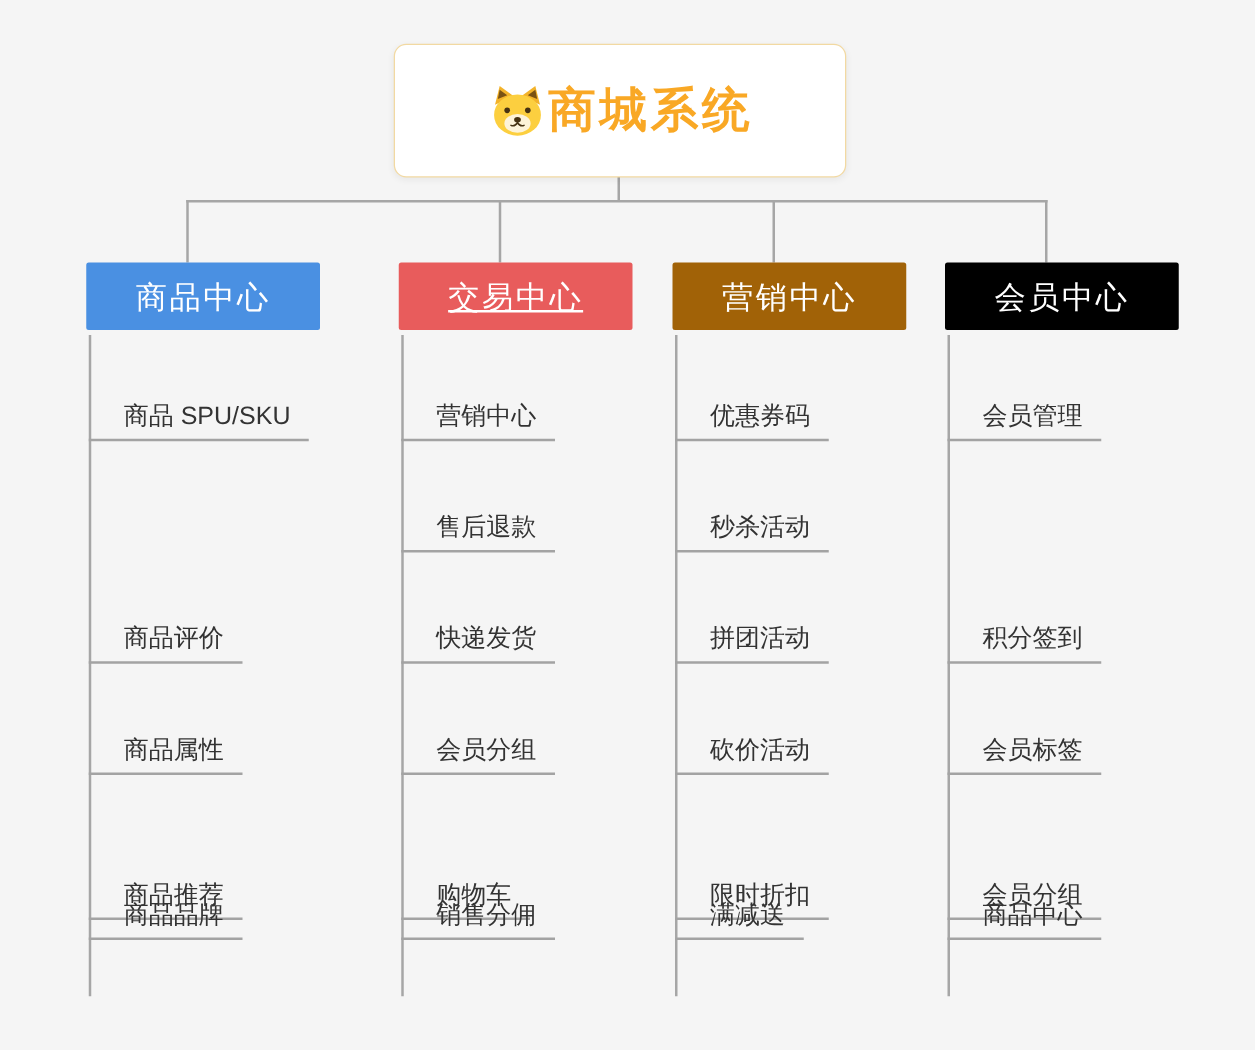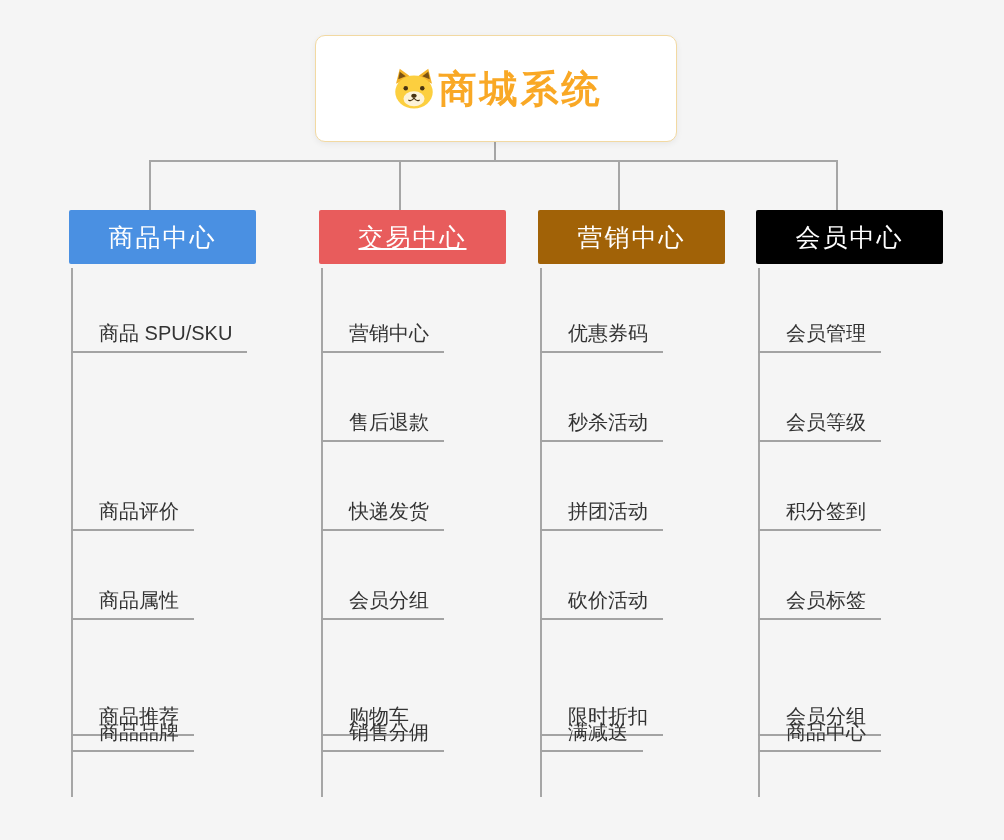--- a/index.html
+++ b/index.html
@@ -81,19 +81,18 @@
   <div class="child c1 r5">销售分佣</div>
 
   <div class="child c2 r0">优惠券码</div>
   <div class="child c2 r1">秒杀活动</div>
   <div class="child c2 r2">拼团活动</div>
   <div class="child c2 r3">砍价活动</div>
   <div class="child c2 r4">限时折扣</div>
   <div class="child c2 r5">满减送</div>
 
   <div class="child c3 r0">会员管理</div>
-  <div class="child c3 r1">会员等级</div>
   <div class="child c3 r2">积分签到</div>
   <div class="child c3 r3">会员标签</div>
   <div class="child c3 r4">会员分组</div>
   <div class="child c3 r5">商品中心</div>
 
 </div>
 
 </body></html>

